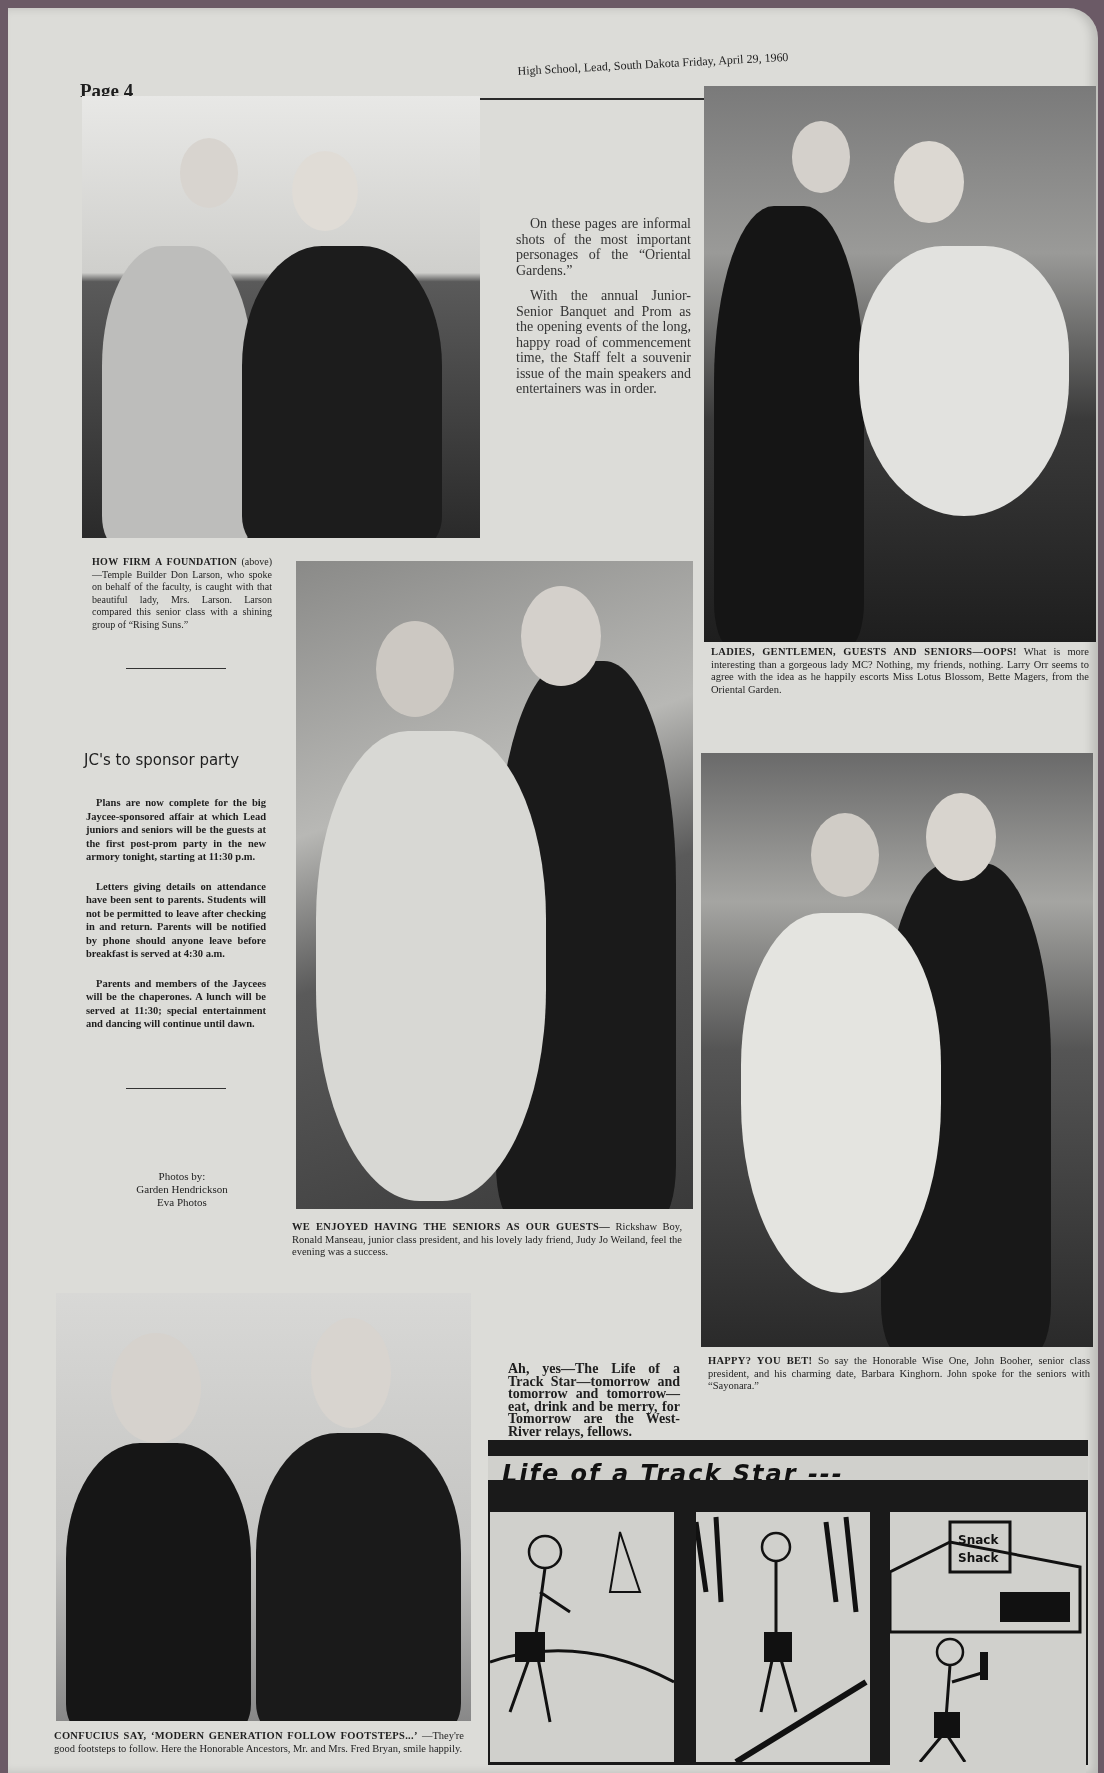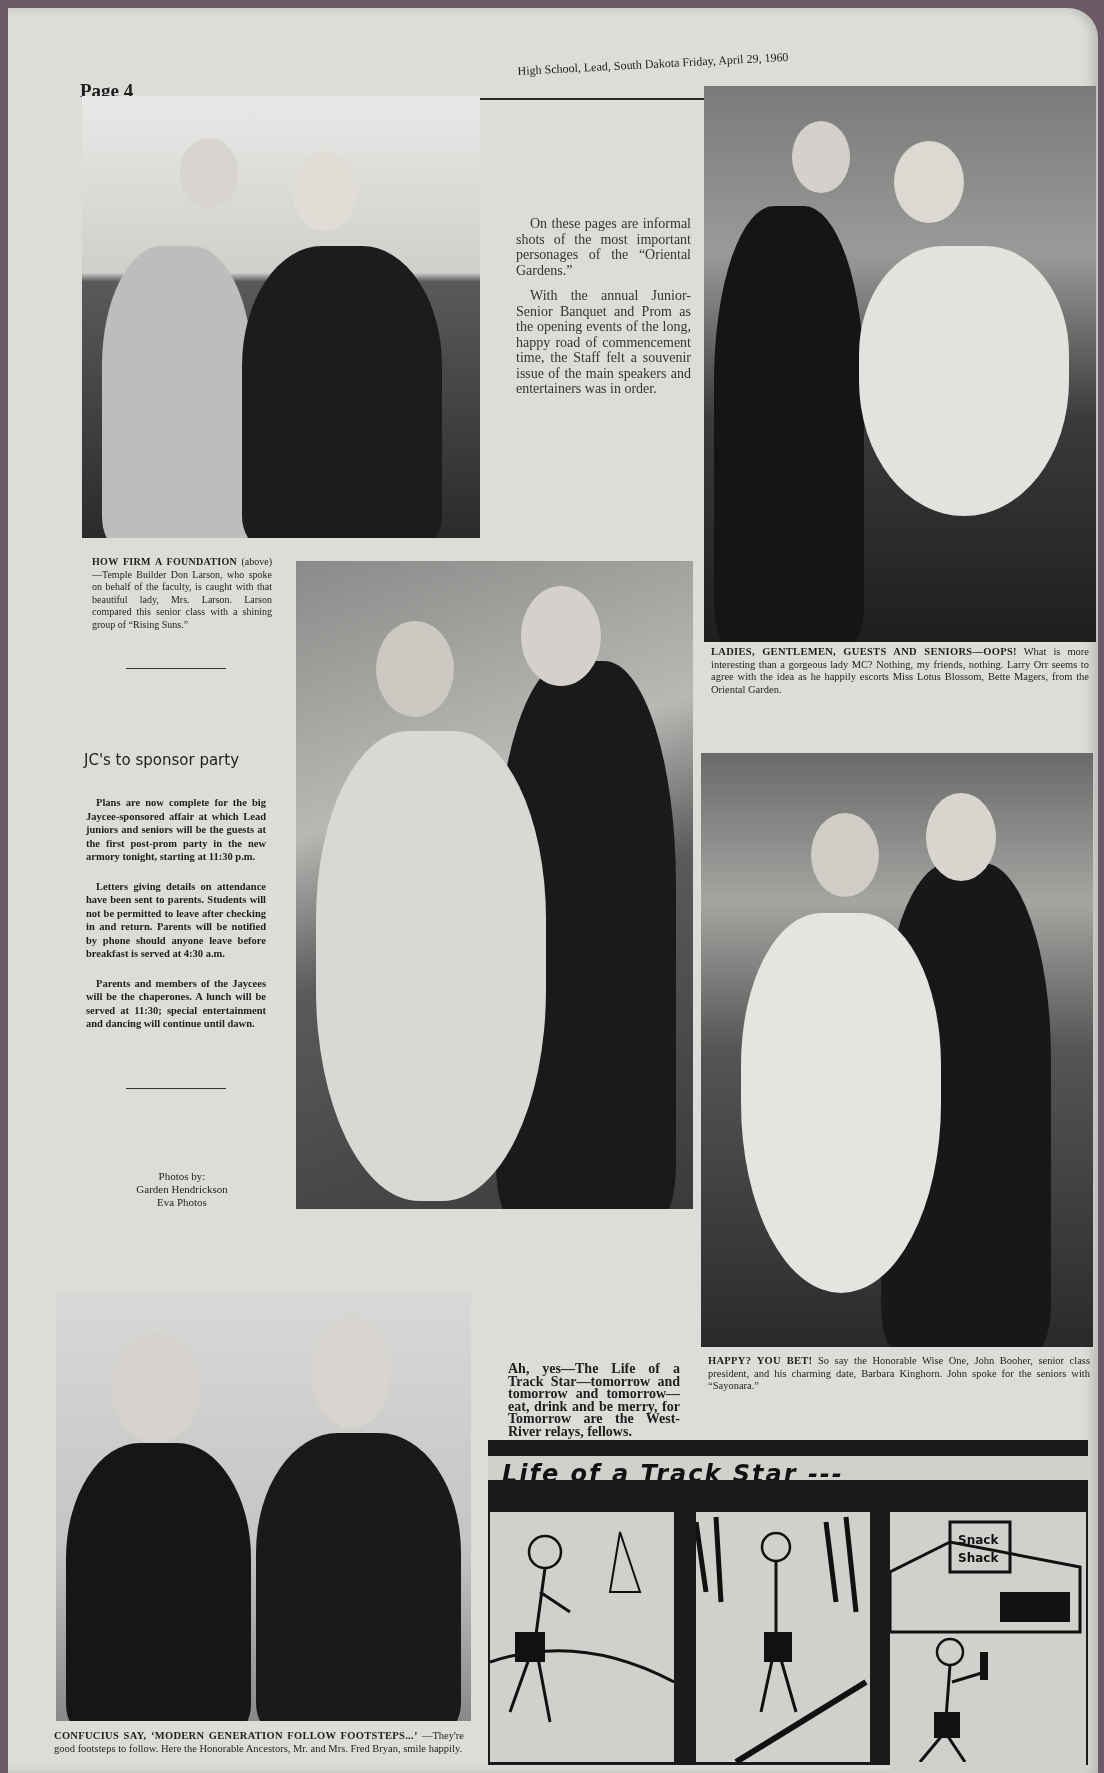--- a/index.html
+++ b/index.html
@@ -66,20 +66,24 @@
     <span>(above)—Temple Builder Don Larson, who spoke on behalf of the faculty, is caught with that beautiful lady, Mrs. Larson. Larson compared this senior class with a shining group of “Rising Suns.”</span>
   </div>
   <div class="short-rule" style="left:118px;top:660px;width:100px;"></div>
 
   <div class="photo" style="left:288px;top:553px;width:397px;height:648px;">
     <div class="bg" style="background:linear-gradient(160deg,#8a8a88 0%,#b8b8b5 35%,#5a5a5a 55%,#3a3a3a 100%);"></div>
     <div class="fig" style="left:200px;top:100px;width:180px;height:560px;background:#1a1a1a;"></div>
     <div class="head" style="left:225px;top:25px;width:80px;height:100px;background:#d4d0cb;"></div>
     <div class="fig" style="left:20px;top:170px;width:230px;height:470px;background:#d8d8d4;border-radius:40% 40% 45% 45%;"></div>
     <div class="head" style="left:80px;top:60px;width:78px;height:96px;background:#ccc8c2;"></div>
+  </div>
+  <div class="cap" style="left:284px;top:1213px;width:390px;">
+    <b>WE ENJOYED HAVING THE SENIORS AS OUR GUESTS—</b>
+    <span>Rickshaw Boy, Ronald Manseau, junior class president, and his lovely lady friend, Judy Jo Weiland, feel the evening was a success.</span>
   </div>
 
   <div class="jc-title" style="left:76px;top:743px;">JC's to sponsor party</div>
   <div class="col" style="left:78px;top:772px;width:180px;">
     <p>Plans are now complete for the big Jaycee-sponsored affair at which Lead juniors and seniors will be the guests at the first post-prom party in the new armory tonight, starting at 11:30 p.m.</p>
     <p>Letters giving details on attendance have been sent to parents. Students will not be permitted to leave after checking in and return. Parents will be notified by phone should anyone leave before breakfast is served at 4:30 a.m.</p>
     <p>Parents and members of the Jaycees will be the chaperones. A lunch will be served at 11:30; special entertainment and dancing will continue until dawn.</p>
   </div>
   <div class="short-rule" style="left:118px;top:1080px;width:100px;"></div>
 

